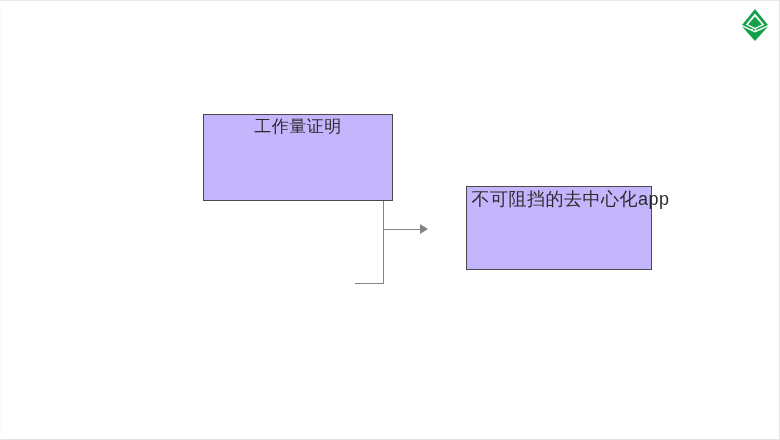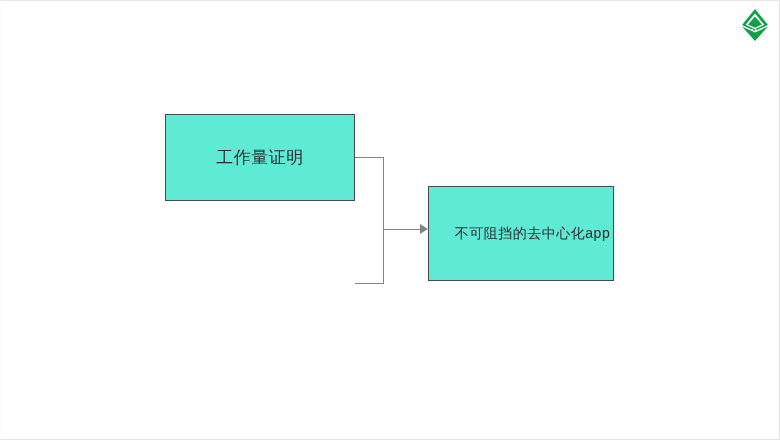--- a/index.html
+++ b/index.html
@@ -29,49 +29,49 @@
     left: 740px;
     top: 8px;
     width: 28px;
     height: 32px;
   }
 
   
   .node {
     position: absolute;
     box-sizing: border-box;
-    background: #5eead4;
+    background: #c4b5fd;
     border: 1.3px solid #4a4a4a;
     display: flex;
-    align-items: center;
     justify-content: center;
     color: #2b2b2b;
     letter-spacing: 0.5px;
     white-space: nowrap;
+    margin-left: 38px;
   }
   .node-pow {
     left: 164px;
     top: 113px;
     width: 190px;
     height: 87px;
     font-size: 17px;
   }
   .node-contract {
     left: 164px;
     top: 239px;
     width: 190px;
     height: 87px;
     font-size: 17px;
   }
   .node-dapp {
     left: 427px;
     top: 185px;
     width: 186px;
-    height: 95px;
-    font-size: 14px;
+    height: 84px;
+    font-size: 18px;
     padding-left: 23px;
   }
 
   
   .conn {
     position: absolute;
     background: #848484;
   }
   
   .conn-top-h {

